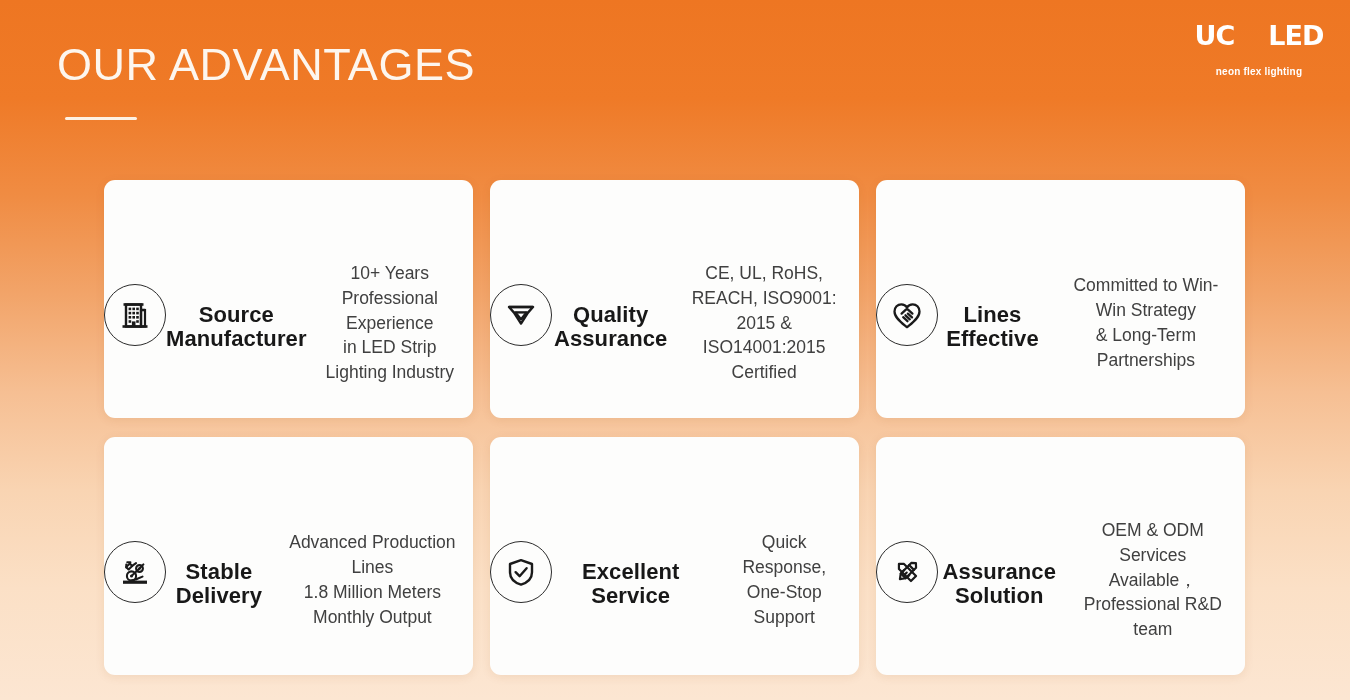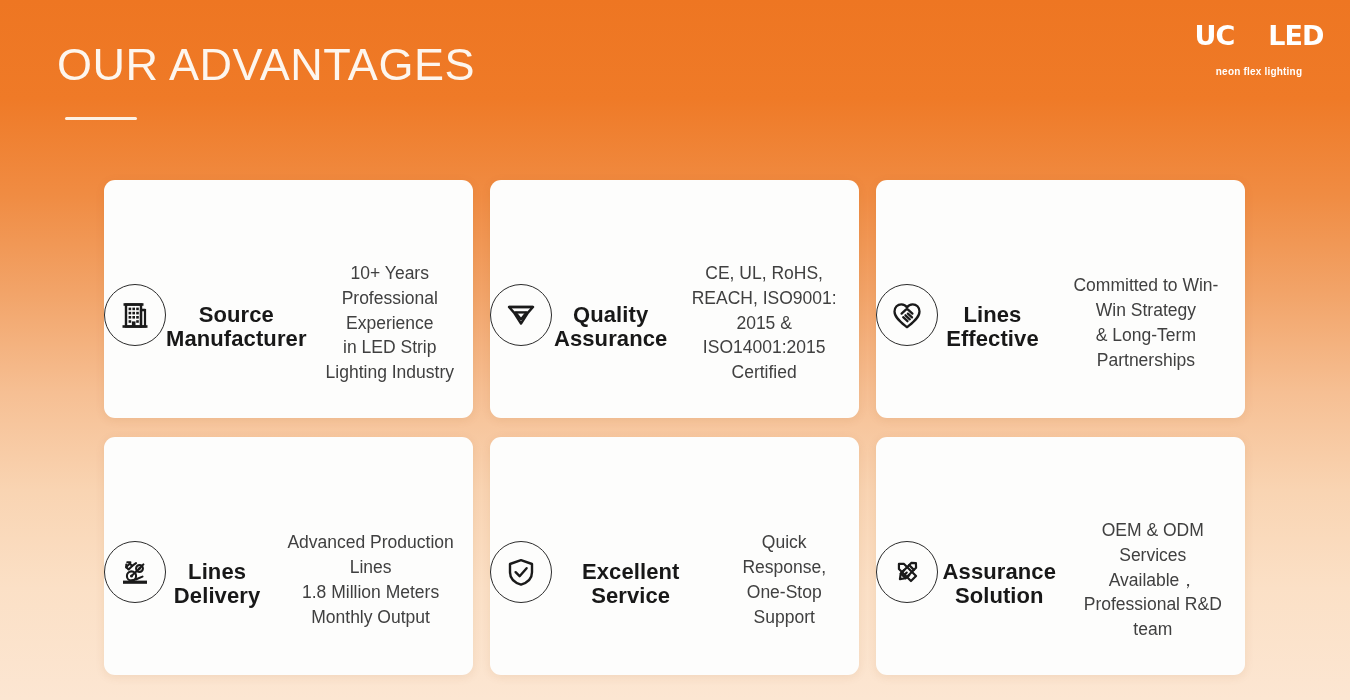--- a/index.html
+++ b/index.html
@@ -218,21 +218,21 @@
           <circle cx="22.5" cy="13.5" r="1.2" fill="#1a1a1a" stroke="none"></circle>
           <path d="M14.5 21 L22.5 13.5"></path>
           <path d="M22.5 13.5 L26.4 9.4"></path>
           <path d="M19.2 24.2 L25.5 21.6"></path>
           <path d="M14.5 25.6 L19.2 24.2"></path>
           <path d="M12.8 8.4 L15.2 10.9 L11.6 14.4 L9.2 11.9 Z"></path>
           <path d="M13.4 7.2 L10.3 7.2 M9.3 9.6 L9.3 12.6"></path>
           <path d="M15.2 10.9 L19 8.2"></path>
         </svg>
       </div>
-      <div class="card-title">Lines Delivery</div>
+      <div class="card-title">Stable Delivery</div>
       <div class="card-desc">Advanced Production Lines
 1.8 Million Meters Monthly Output</div>
     </div>
 
     <div class="card">
       <div class="icon-circle">
         <svg width="34" height="34" viewBox="0 0 34 34" fill="none" stroke="#1a1a1a" stroke-width="2.4" stroke-linejoin="round" stroke-linecap="round">
           <path d="M17 5.2 L28 9 V17.2 C28 23.4 23.4 27.6 17 29.6 C10.6 27.6 6 23.4 6 17.2 V9 Z"></path>
           <path d="M11.6 17.2 L15.6 21.2 L22.6 13.2"></path>
         </svg>

